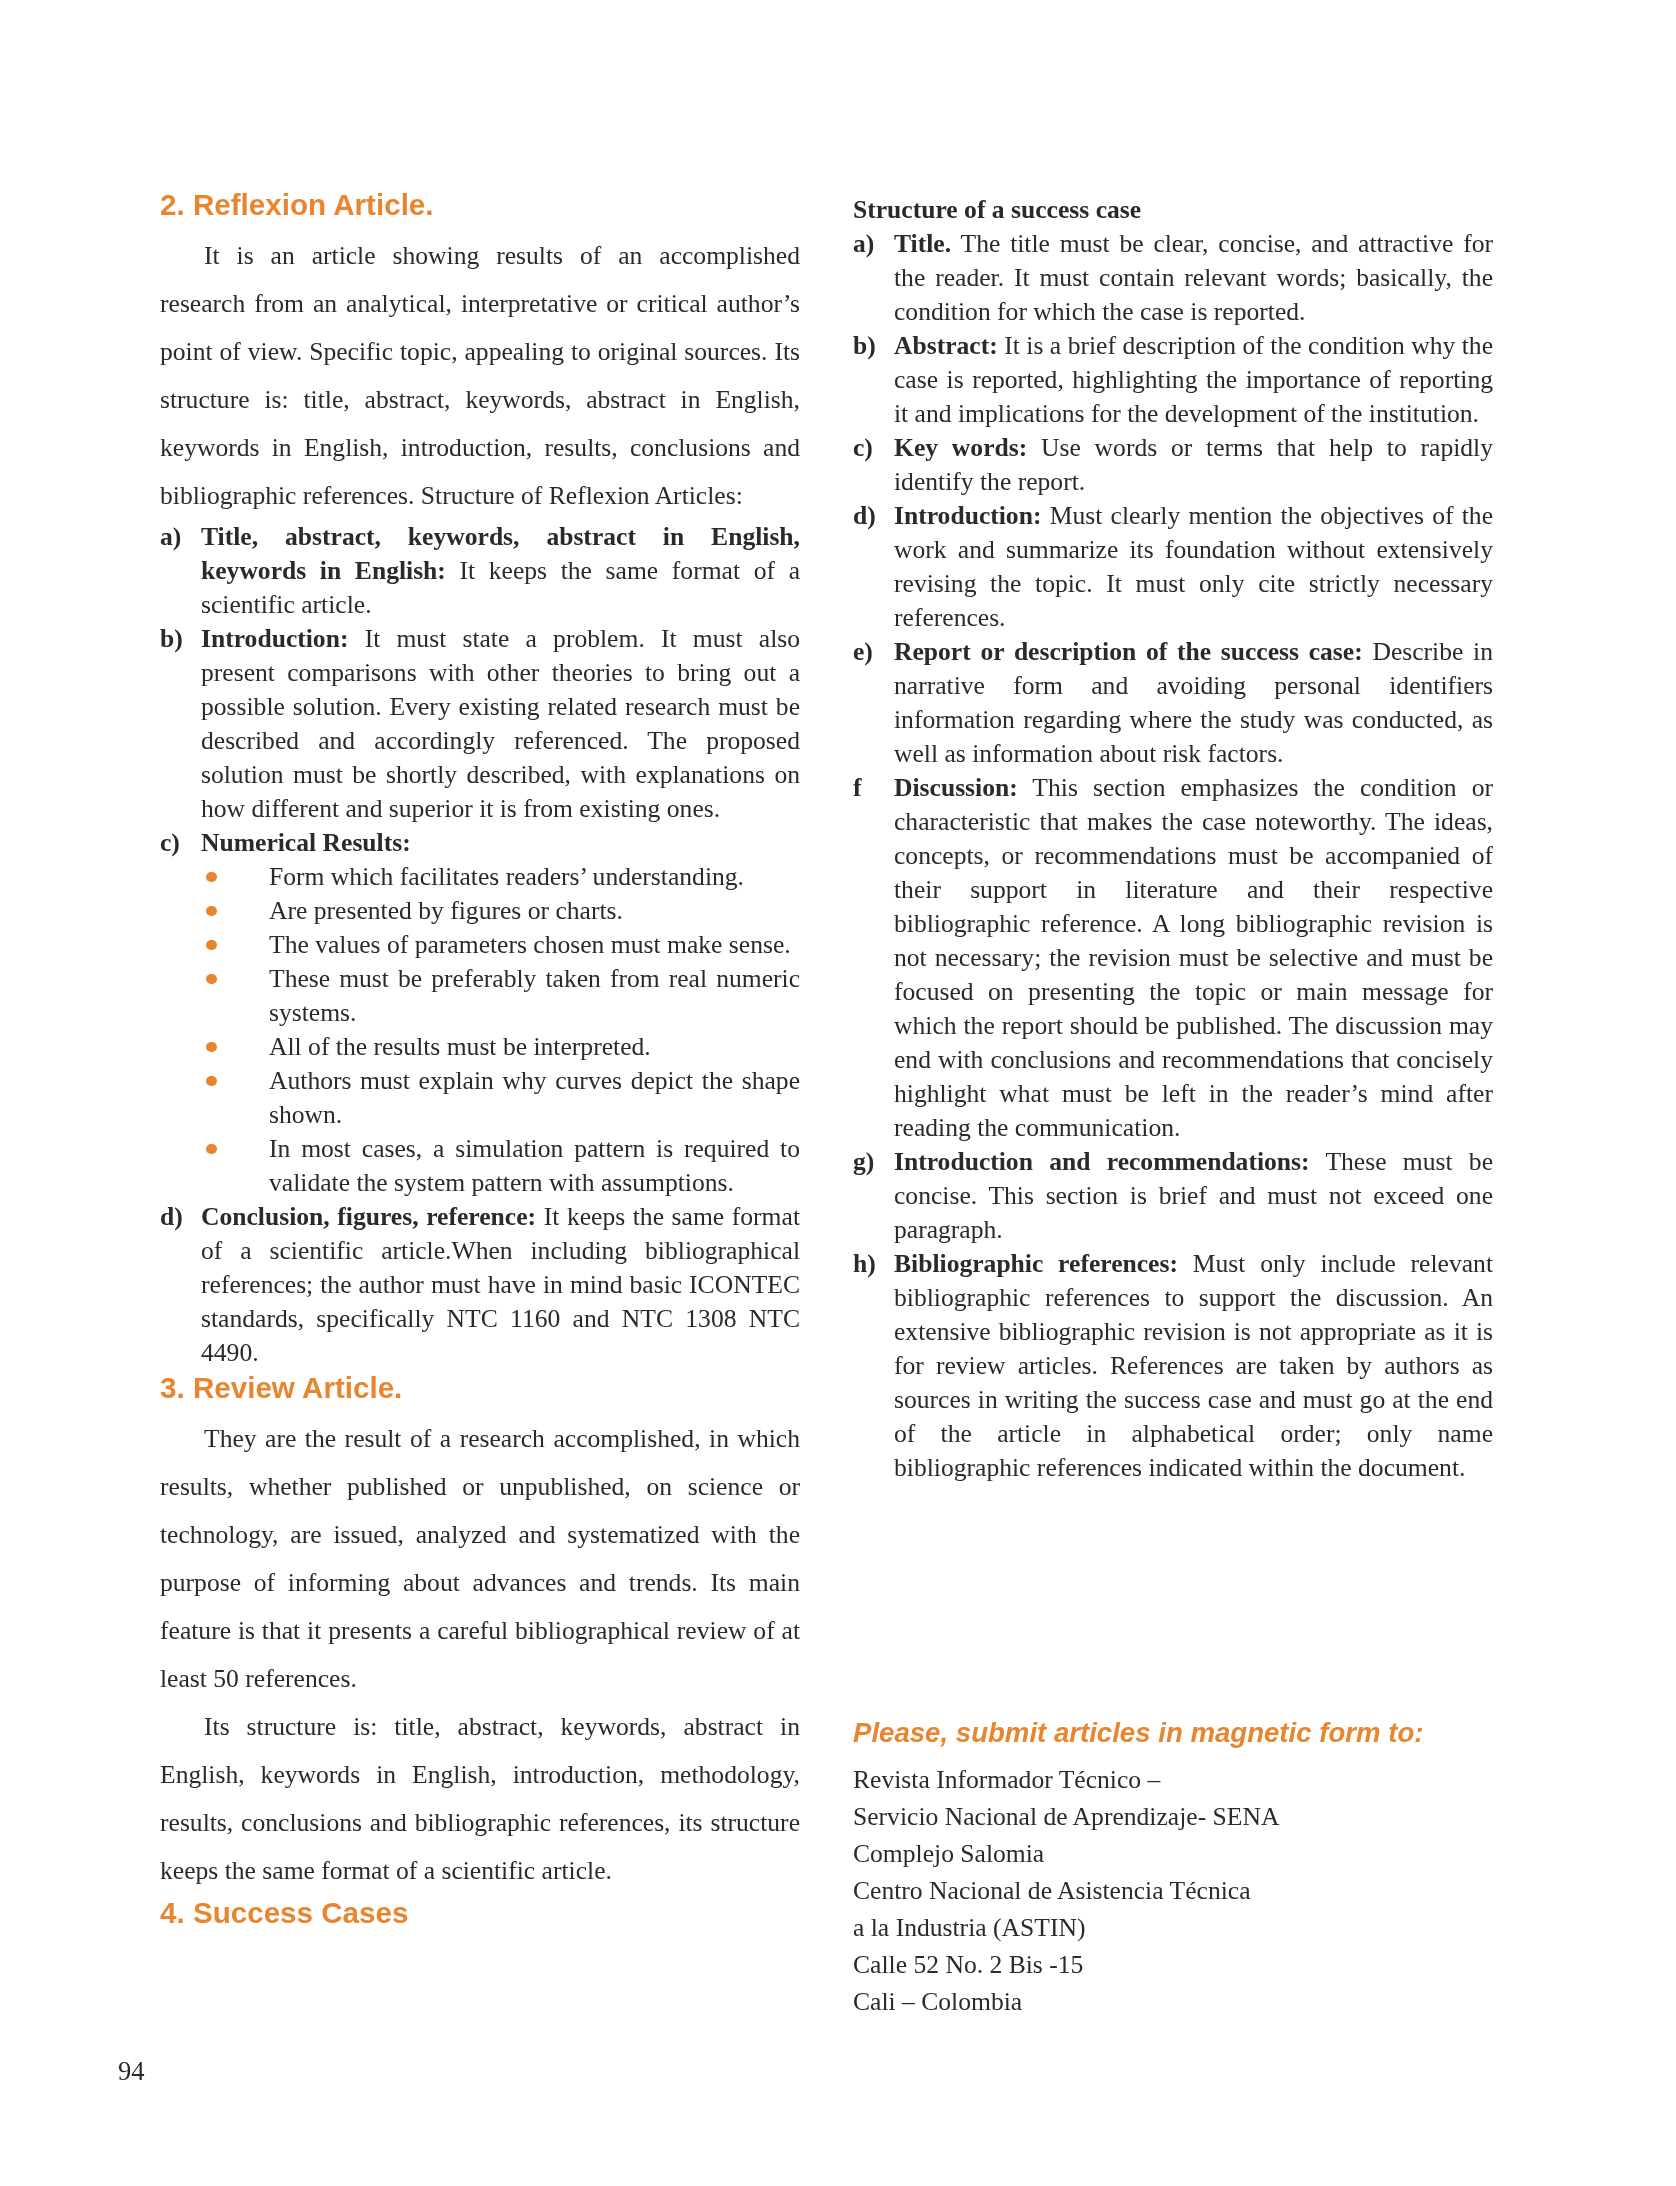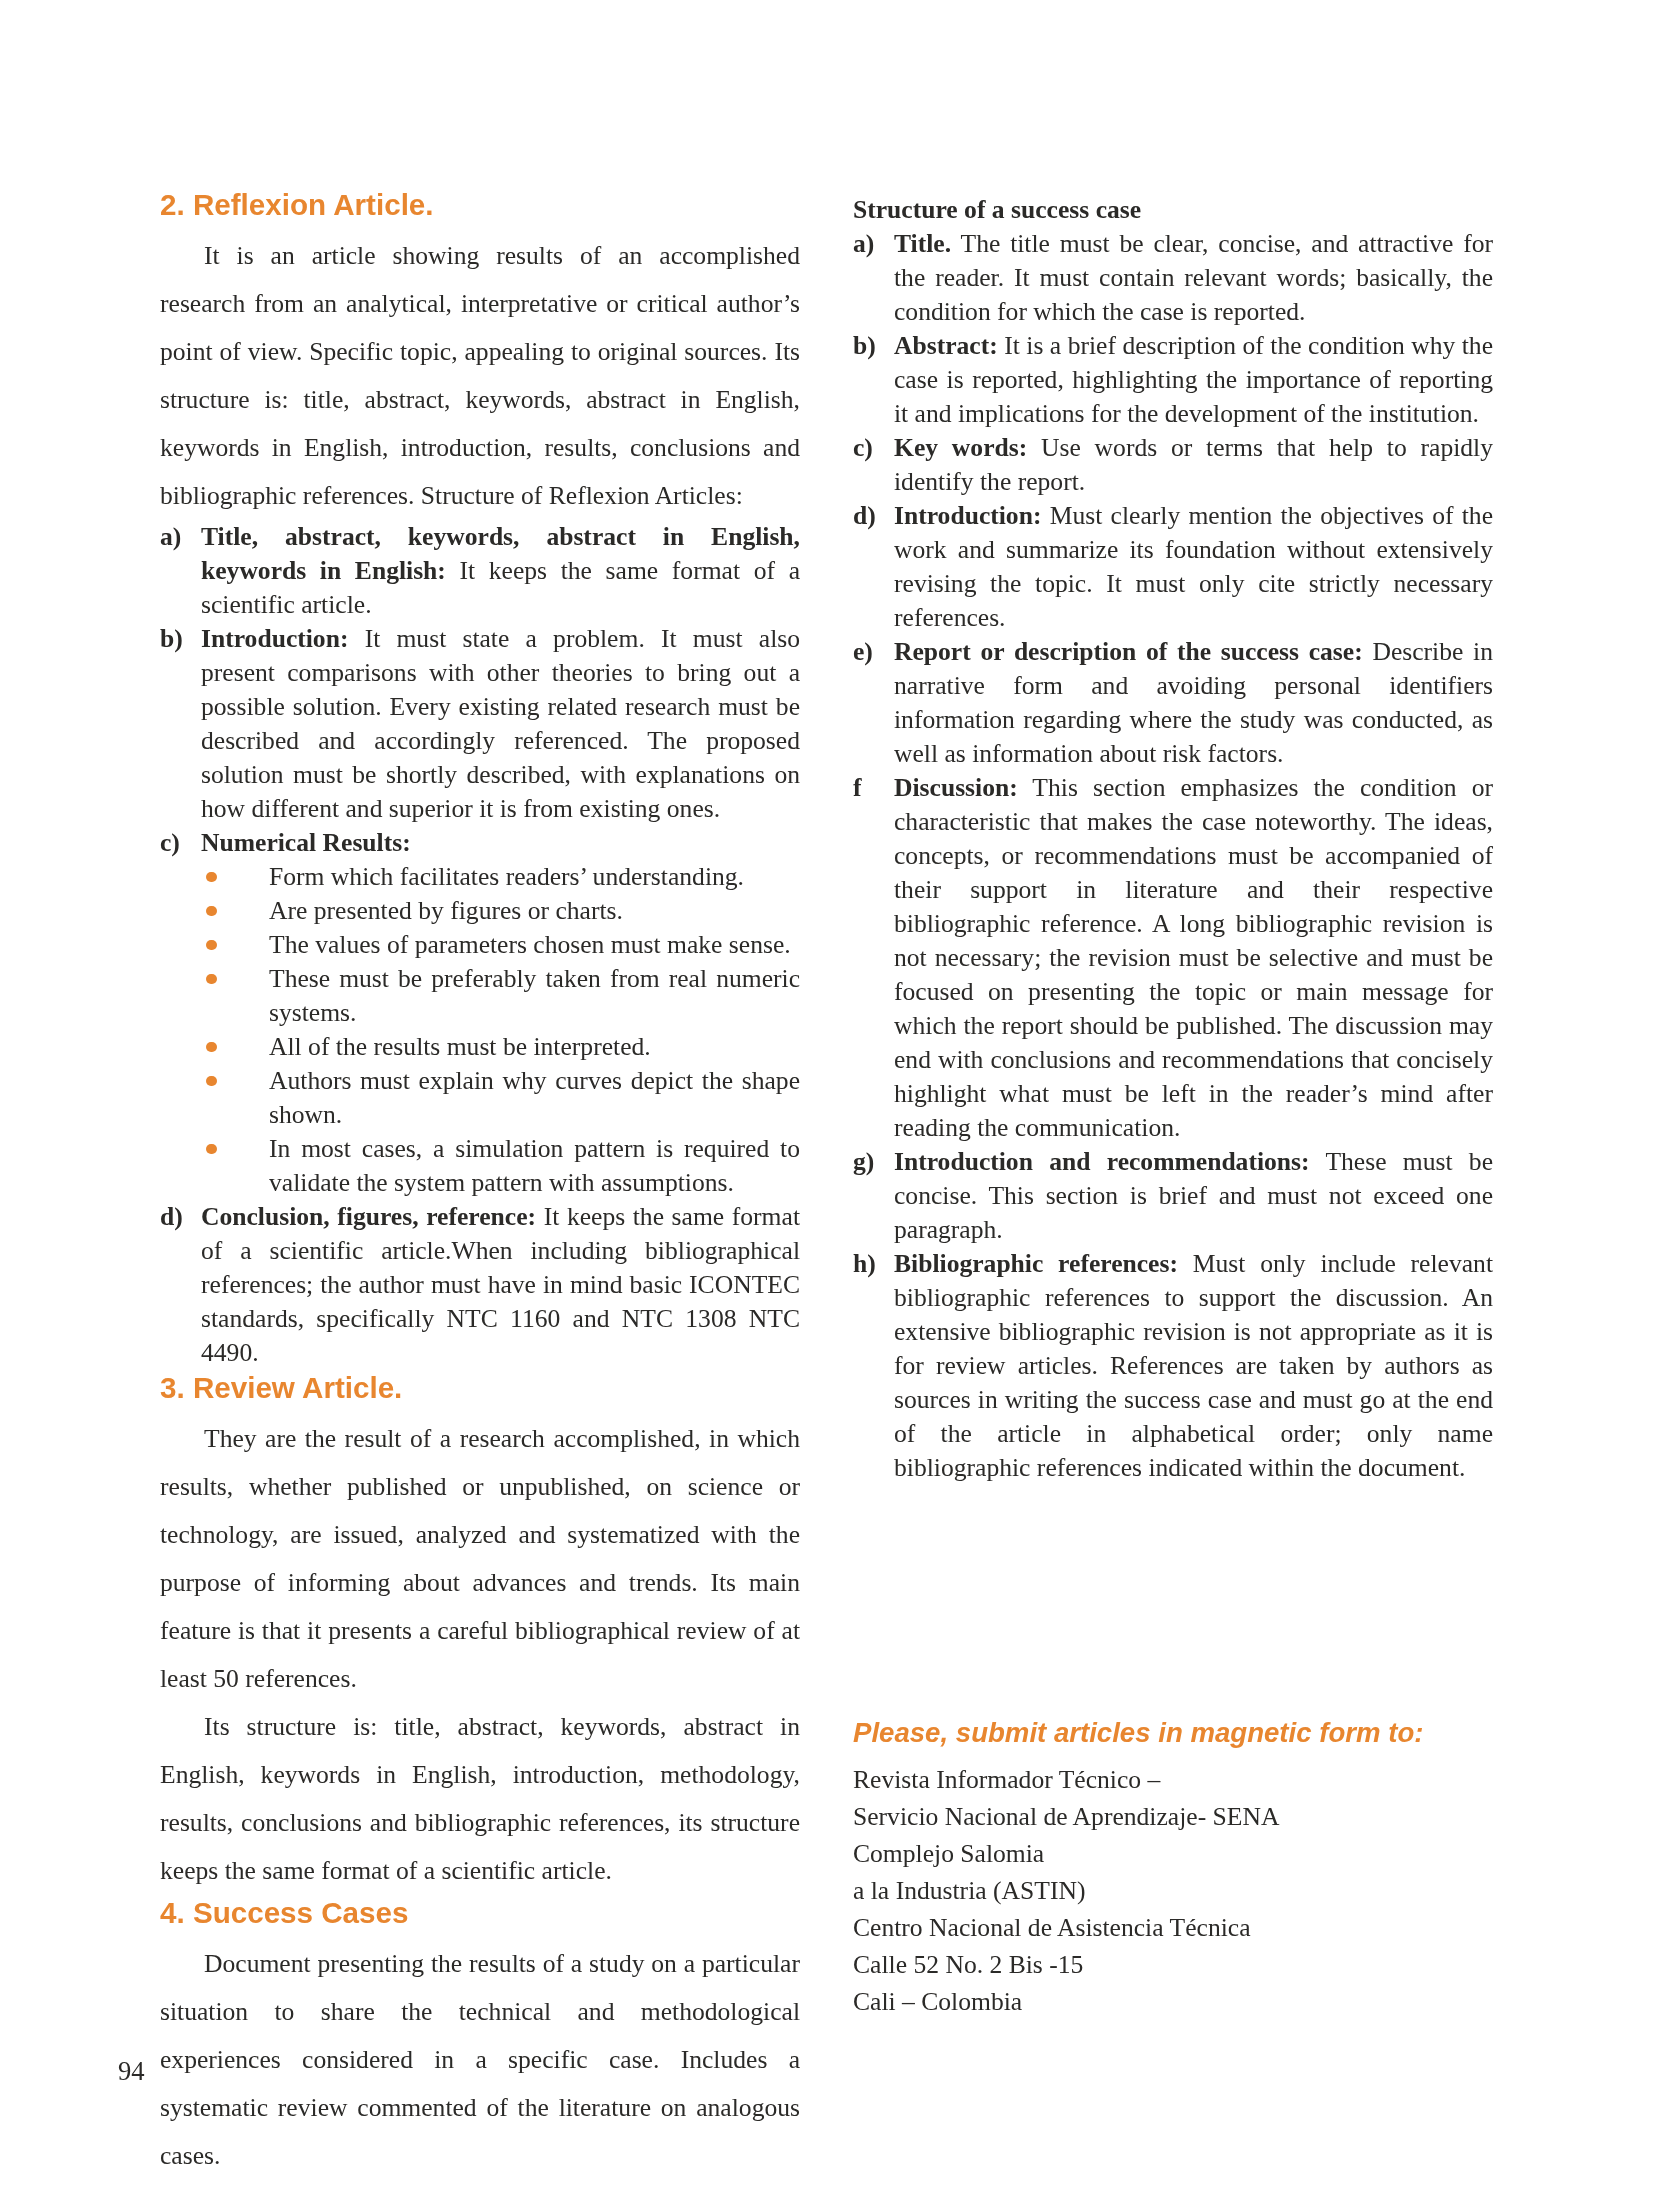--- a/index.html
+++ b/index.html
@@ -121,21 +121,20 @@
         <span class="marker">d)</span>
         <div class="li-text"><b>Conclusion, figures, reference:</b> It keeps the same format of a scientific article.When including bibliographical references; the author must have in mind basic ICONTEC standards, specifically NTC 1160 and NTC 1308 NTC 4490.</div>
       </div>
     </div>
 
   <h2 class="sec sec-gap">3. Review Article.</h2>
   <p class="body indent">They are the result of a research accomplished, in which results, whether published or unpublished, on science or technology, are issued, analyzed and systematized with the purpose of informing about advances and trends. Its main feature is that it presents a careful bibliographical review of at least 50 references.</p>
   <p class="body indent">Its structure is: title, abstract, keywords, abstract in English, keywords in English, introduction, methodology, results, conclusions and bibliographic references, its structure keeps the same format of a scientific article.</p>
 
   <h2 class="sec sec-gap">4. Success Cases</h2>
-  <p class="body indent">Document presenting the results of a study on a particular situation to share the technical and methodological experiences considered in a specific case. Includes a systematic review commented of the literature on analogous cases.</p>
 </div>
 
 <div class="col col-right">
   <div class="rc-head">Structure of a success case</div>
   <div class="list">
       <div class="li">
         <span class="marker">a)</span>
         <div class="li-text"><b>Title.</b> The title must be clear, concise, and attractive for the reader. It must contain relevant words; basically, the condition for which the case is reported.</div>
       </div>
       <div class="li">
@@ -168,21 +167,21 @@
       </div>
     </div>
 </div>
 
 <div class="submit-block">
   <h2 class="submit">Please, submit articles in magnetic form to:</h2>
   <div>
       <div class="addr-line">Revista Informador Técnico –</div>
       <div class="addr-line">Servicio Nacional de Aprendizaje- SENA</div>
       <div class="addr-line">Complejo Salomia</div>
+      <div class="addr-line">Centro Nacional de Asistencia Técnica</div>
       <div class="addr-line">a la Industria (ASTIN)</div>
-      <div class="addr-line">Centro Nacional de Asistencia Técnica</div>
       <div class="addr-line">Calle 52 No. 2 Bis -15</div>
       <div class="addr-line">Cali – Colombia</div>
     </div>
 </div>
 
 <div class="page-number">94</div>
 
 
 </body></html>

